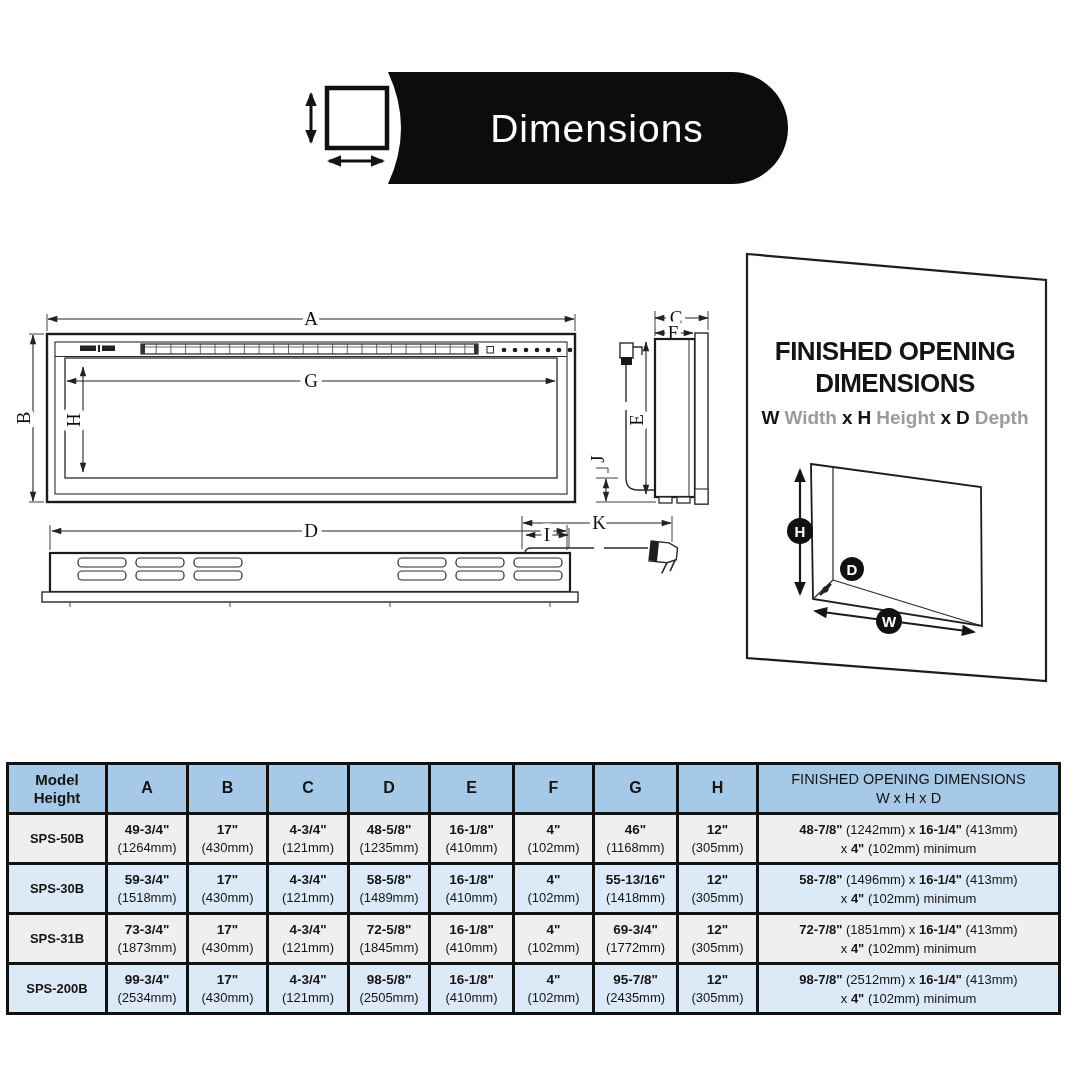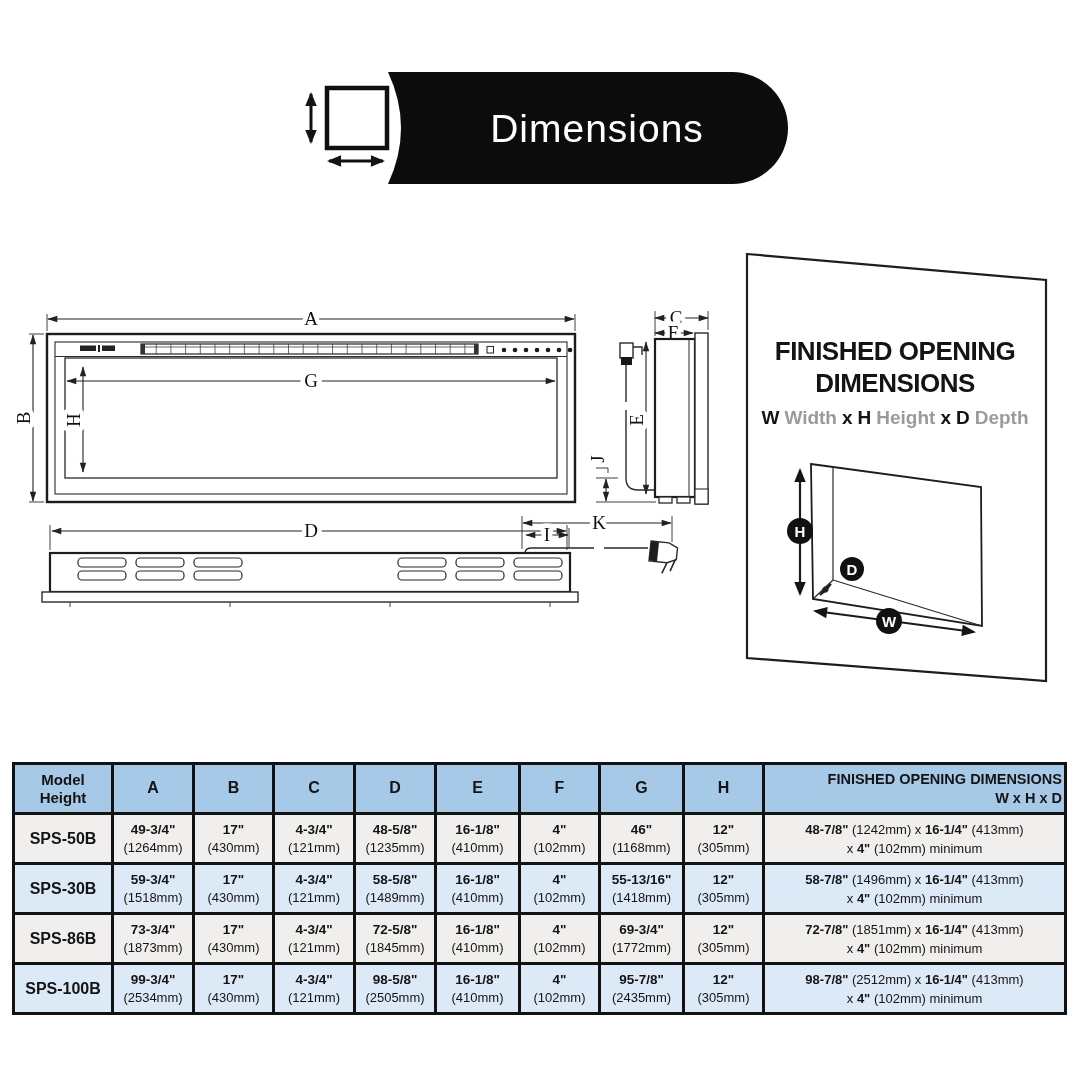--- a/index.html
+++ b/index.html
@@ -22,34 +22,34 @@
   .circlbl{font-family:"Liberation Sans",sans-serif;font-weight:bold;font-size:15px;
     fill:#ffffff;text-anchor:middle;}
 
   .dim{stroke:#222222;stroke-width:1.1;fill:none;}
   .dimb{stroke:#1b1b1b;stroke-width:2.2;fill:none;}
   .ext{stroke:#2a2a2a;stroke-width:0.9;fill:none;}
   .ln{stroke:#2a2a2a;fill:none;}
 
   
   .spec-table{
-    position:absolute;left:12px;top:762px;width:1052px;
+    position:absolute;left:6px;top:762px;width:1052px;
     border-collapse:collapse;table-layout:fixed;
     font-family:"Liberation Sans",sans-serif;color:#141414;
   }
   .spec-table th,.spec-table td{border:3px solid #121212;text-align:center;vertical-align:middle;padding:1px 2px;}
   .spec-table tr{height:50px;}
   .spec-table thead th{background:#a7c9e8;}
   .spec-table .h1{font-weight:bold;font-size:16px;line-height:1.15;}
   .spec-table th.c-model .h1,.spec-table th.c-model .h2{font-size:15px;font-weight:bold;line-height:1.2;}
-  .spec-table th.c-fod .h1,.spec-table th.c-fod .h2{font-size:14.5px;font-weight:bold;line-height:1.3;text-align:right;}
+  .spec-table th.c-fod .h1,.spec-table th.c-fod .h2{font-size:14.5px;font-weight:normal;line-height:1.3;}
   .spec-table .h2{font-weight:bold;font-size:16px;line-height:1.15;}
   .row-gray td{background:#f1efed;}
   .row-blue td{background:#dce9f6;}
-  .spec-table td.model{font-weight:bold;font-size:16px;}
+  .spec-table td.model{font-weight:bold;font-size:13px;}
   .spec-table .v{font-weight:bold;font-size:13.5px;line-height:19px;}
   .spec-table .mm{font-size:13px;line-height:18px;}
   .spec-table td.fod{font-size:13px;padding:1px 6px;}
   .spec-table .fl{line-height:19px;}
   .spec-table .fl .b{font-weight:bold;}
 </style>
 </head>
 <body>
 
 <svg id="art" viewBox="0 0 1080 1080">
@@ -343,21 +343,21 @@
         <td>
           <div class="v">12"</div>
           <div class="mm">(305mm)</div>
         </td>
         <td class="fod">
           <div class="fl"><span class="b">58-7/8"</span><span> (1496mm) x </span><span class="b">16-1/4"</span><span> (413mm)</span></div>
           <div class="fl"><span>x </span><span class="b">4"</span><span> (102mm) minimum</span></div>
         </td>
       </tr>
       <tr class="row-gray">
-        <td class="model">SPS-86B</td>
+        <td class="model">SPS-31B</td>
         <td>
           <div class="v">73-3/4"</div>
           <div class="mm">(1873mm)</div>
         </td>
         <td>
           <div class="v">17"</div>
           <div class="mm">(430mm)</div>
         </td>
         <td>
           <div class="v">4-3/4"</div>
@@ -382,21 +382,21 @@
         <td>
           <div class="v">12"</div>
           <div class="mm">(305mm)</div>
         </td>
         <td class="fod">
           <div class="fl"><span class="b">72-7/8"</span><span> (1851mm) x </span><span class="b">16-1/4"</span><span> (413mm)</span></div>
           <div class="fl"><span>x </span><span class="b">4"</span><span> (102mm) minimum</span></div>
         </td>
       </tr>
       <tr class="row-blue">
-        <td class="model">SPS-100B</td>
+        <td class="model">SPS-200B</td>
         <td>
           <div class="v">99-3/4"</div>
           <div class="mm">(2534mm)</div>
         </td>
         <td>
           <div class="v">17"</div>
           <div class="mm">(430mm)</div>
         </td>
         <td>
           <div class="v">4-3/4"</div>

